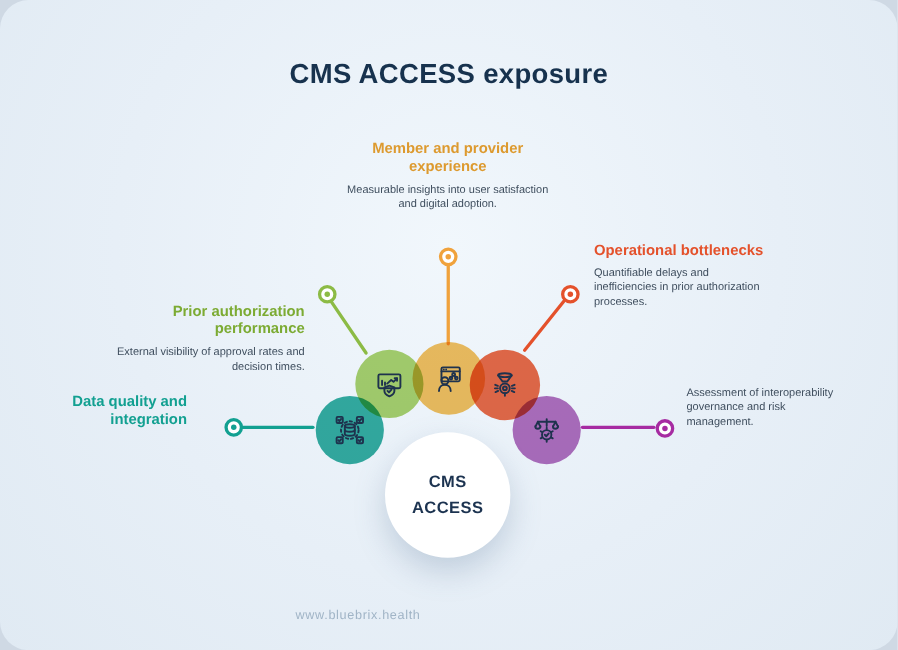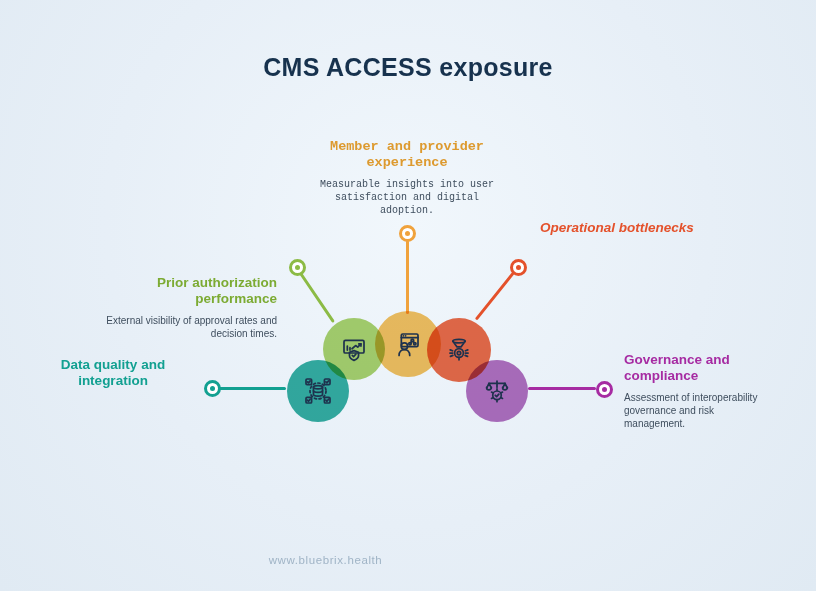--- a/index.html
+++ b/index.html
@@ -1,19 +1,20 @@
 <!DOCTYPE html>
 <html><head>
 <meta charset="utf-8">
 <style>
   * { margin:0; padding:0; box-sizing:border-box; }
   body { font-family:"Liberation Sans", sans-serif; background:#cfd9e4; }
   .canvas {
     position:relative; width:816px; height:591px; overflow:hidden;
     background: radial-gradient(circle at 50% 38%, #f1f7fc 0%, #e7eff7 55%, #e0eaf3 100%);
+    border-radius: 26px;
   }
   .page-title {
     position:absolute; top:53px; left:0; width:816px; text-align:center;
     font-size:25px; font-weight:800; color:#17324e; letter-spacing:.3px;
   }
   
   .line { position:absolute; border-radius:2px; z-index:1; }
   .line-teal   { left:218px; top:386.5px; width:68px; height:3px; background:#12a091; }
   .line-purple { left:528px; top:386.5px; width:68px; height:3px; background:#a62ba2; }
   .line-orange { left:405.5px; top:240px; width:3px; height:74px; background:#f0a23c; }
@@ -43,27 +44,27 @@
   
   .hub { position:absolute; left:350px; top:393px; width:114px; height:114px;
          background:#fff; border-radius:50%; z-index:5;
          box-shadow:0 12px 28px rgba(90,120,150,.28);
          display:flex; align-items:center; justify-content:center; text-align:center; }
   .hub-label { font-size:15px; font-weight:800; color:#1c3350; line-height:1.55; letter-spacing:.4px; }
   
   .block { position:absolute; z-index:6; }
   .block h3 { font-size:13.5px; font-weight:700; line-height:1.22; margin-bottom:7px; }
   .block p  { font-size:10px; color:#3f4e5e; line-height:1.28; }
-  .block-member   { left:312px; top:139px; width:190px; text-align:center;font-family:Liberation Mono, monospace; }
+  .block-member   { left:312px; top:127px; width:190px; text-align:center; }
   .block-member h3   { color:#dd9a2f; }
   .block-prior    { left:92px;  top:227px; width:185px; text-align:right;margin-top:48px; }
   .block-prior h3    { color:#7cab33; }
   .block-operational { left:540px; top:220px; width:160px; text-align:left; }
-  .block-operational h3 { color:#e4512b;font-style:italic; }
-  .block-data     { left:38px;  top:357px; width:150px; text-align:center; }
+  .block-operational h3 { color:#e4512b; }
+  .block-data     { left:20px;  top:357px; width:150px; text-align:right; }
   .block-data h3     { color:#12a091; }
   .block-governance { left:624px; top:352px; width:136px; text-align:left; }
   .block-governance h3 { color:#a62ba2; }
   .footer { position:absolute; left:0; top:554px; width:651px; text-align:center;
             font-size:11.5px; color:#a0b4c6; letter-spacing:.6px; }
   .icon-stroke { fill:none; stroke:#20344f; stroke-width:1.3; stroke-linecap:round; stroke-linejoin:round; }
 </style>
 </head>
 <body>
 
@@ -153,39 +154,45 @@
       <path class="icon-stroke" d="M6 6.3 L4.5 9.3 M6 6.3 L7.5 9.3"></path>
       <path class="icon-stroke" d="M4.2 9.3 a1.8 1.8 0 0 0 3.6 0"></path>
       <path class="icon-stroke" d="M18 6.3 L16.5 9.3 M18 6.3 L19.5 9.3"></path>
       <path class="icon-stroke" d="M16.2 9.3 a1.8 1.8 0 0 0 3.6 0"></path>
       <circle class="icon-stroke" cx="12" cy="15.2" r="3.2"></circle>
       <path class="icon-stroke" d="M12 11.4 v-1 M12 19 v1 M8.8 13.3 l-0.9 -0.5 M15.2 13.3 l0.9 -0.5 M8.8 17.1 l-0.9 0.5 M15.2 17.1 l0.9 0.5"></path>
       <path class="icon-stroke" d="M10.7 15.2 l1 1 1.7-1.9"></path>
     </svg>
   </div>
 
+  <div class="hub">
+    <div class="hub-label">
+      <div>CMS</div>
+      <div>ACCESS</div>
+    </div>
+  </div>
 
   <div class="block block-member">
     <h3>Member and provider experience</h3>
     <p>Measurable insights into user satisfaction and digital adoption.</p>
   </div>
 
   <div class="block block-prior">
     <h3>Prior authorization performance</h3>
     <p>External visibility of approval rates and decision times.</p>
   </div>
 
   <div class="block block-operational">
     <h3>Operational bottlenecks</h3>
+    <p>Quantifiable delays and inefficiencies in prior authorization processes.</p>
   </div>
 
   <div class="block block-data">
     <h3>Data quality and integration</h3>
   </div>
 
   <div class="block block-governance">
-    <h3>Governance and compliance</h3>
     <p>Assessment of interoperability governance and risk management.</p>
   </div>
 
   <div class="footer">www.bluebrix.health</div>
 
 </div>
 
 </body></html>

